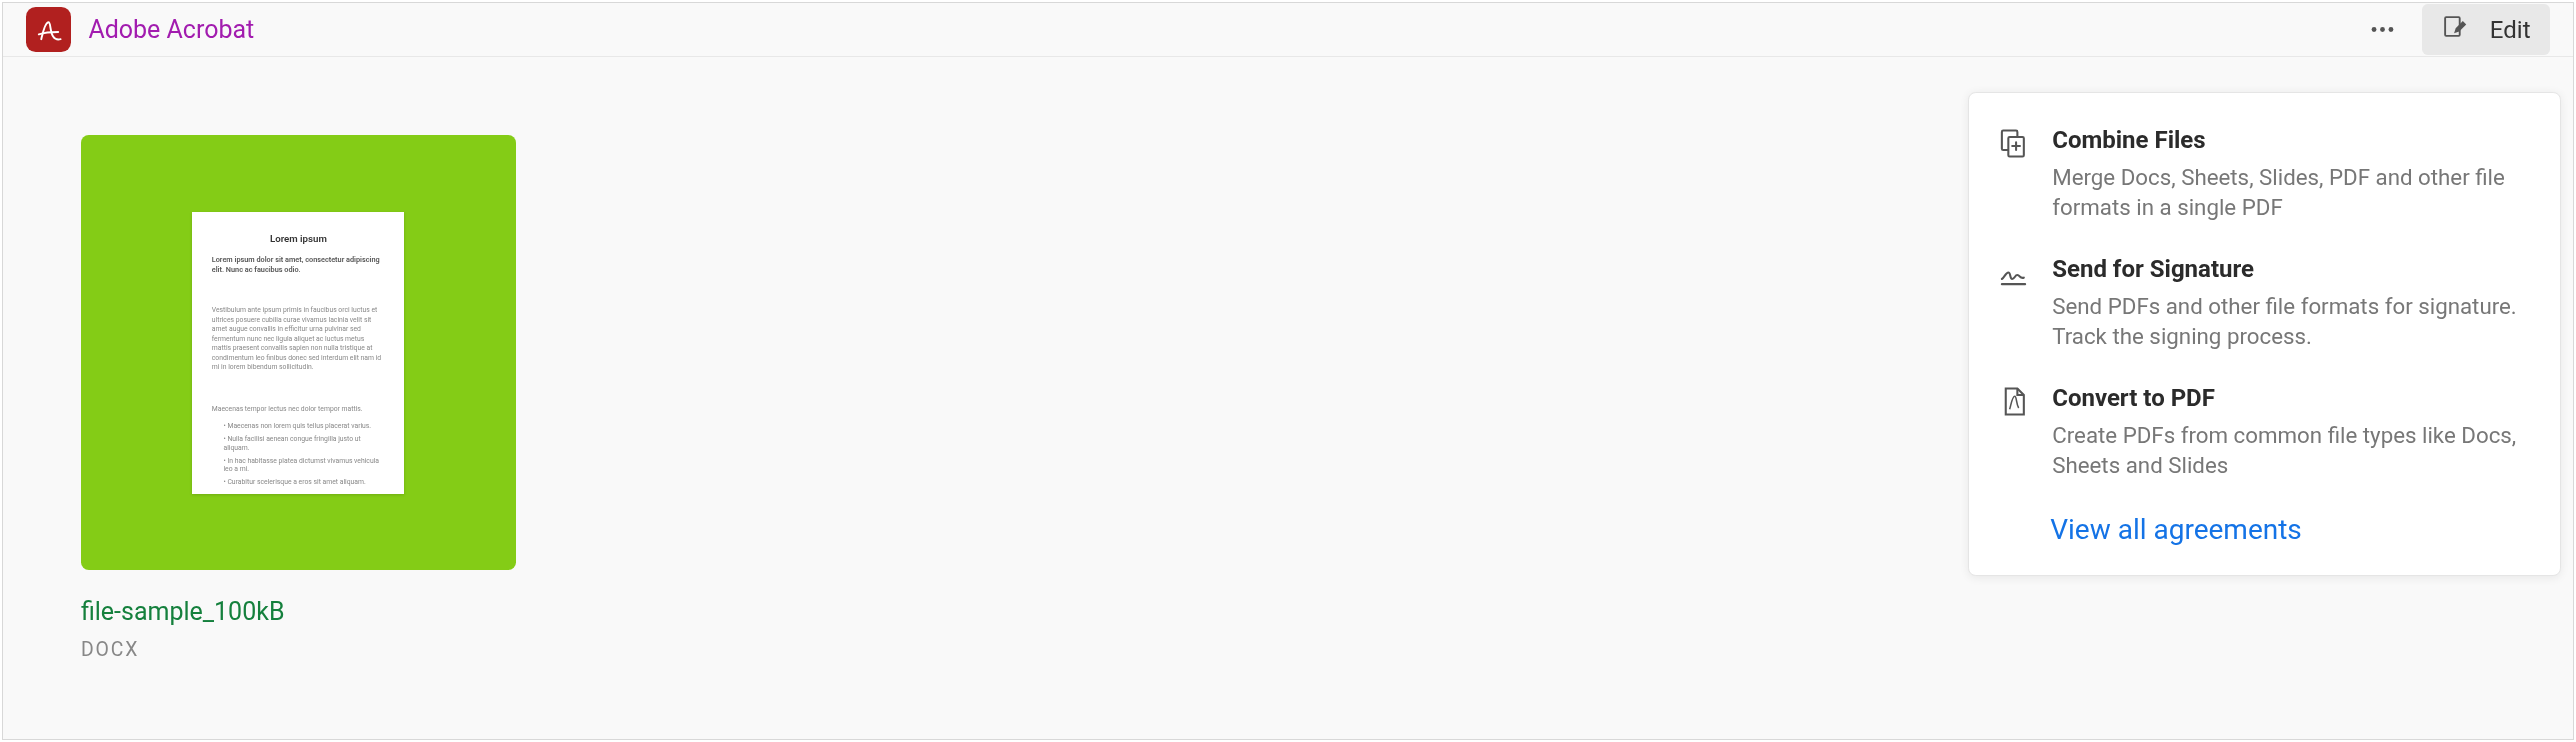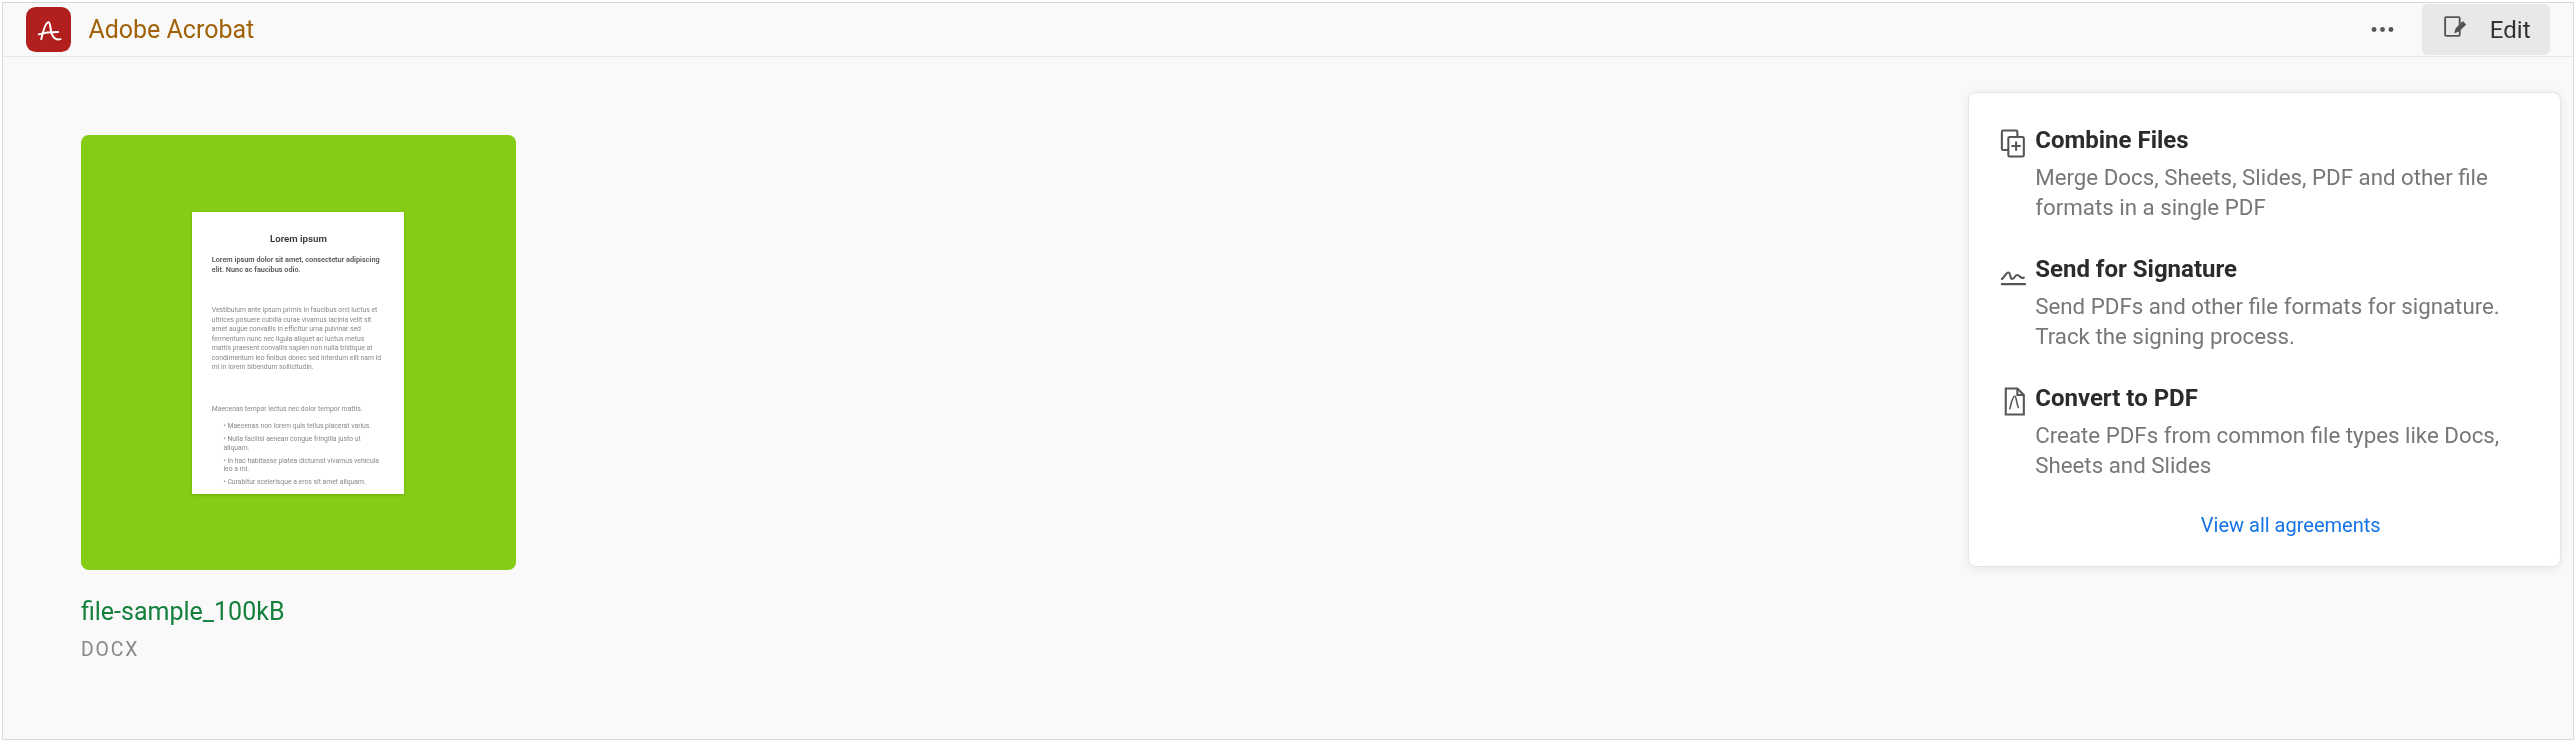--- a/index.html
+++ b/index.html
@@ -36,21 +36,21 @@
     border-radius: 9.7px;
     background: #b1201f;
     display: flex;
     align-items: center;
     justify-content: center;
     margin-right: 17.5px;
   }
   .logo svg { width: 29px; height: 29px; }
   .app-title {
     font-size: 25px;
-    color: #a16207;
+    color: #a21caf;
     font-weight: 400;
   }
   .breadcrumb {
     position: absolute;
     left: 50%;
     transform: translateX(-50%);
     display: flex;
     align-items: center;
     gap: 13.6px;
     font-size: 24px;
@@ -175,21 +175,21 @@
     width: 593px;
     background: #fff;
     border: 1px solid #e5e5e5;
     border-radius: 7.8px;
     box-shadow: 0 1.9px 9.7px rgba(0,0,0,0.07);
     padding: 33px 29px 29px 29px;
   }
   .panel-item {
     display: flex;
     align-items: flex-start;
-    gap: 6px;
+    gap: 23px;
     margin-bottom: 33px;
     cursor: pointer;
   }
   .panel-item:last-of-type { margin-bottom: 17.5px; }
   .panel-item .icon {
     width: 31px;
     height: 31px;
     flex-shrink: 0;
     color: #555;
     margin-top: 1.9px;
@@ -204,24 +204,23 @@
     color: #2b2b2b;
     margin-bottom: 7.8px;
   }
   .panel-item .desc {
     font-size: 22.3px;
     color: #777;
     line-height: 1.35;
   }
   .panel-link {
     margin-left: 52px;
-    font-size: 20px;
+    font-size: 28px;
     color: #1473e6;
     cursor: pointer;
-    text-align: center;
   }
 </style>
 </head>
 <body>
 
 <div class="frame">
   <div class="header">
     <div class="logo">
       <svg viewBox="0 0 24 24" fill="none" stroke="#fff" stroke-width="1.6">
         <path d="M6 20c1-4 3-14 6-14 2 0 1 8 4 12 2 3 6 2 6 2" stroke-linecap="round" stroke-linejoin="round"></path>

